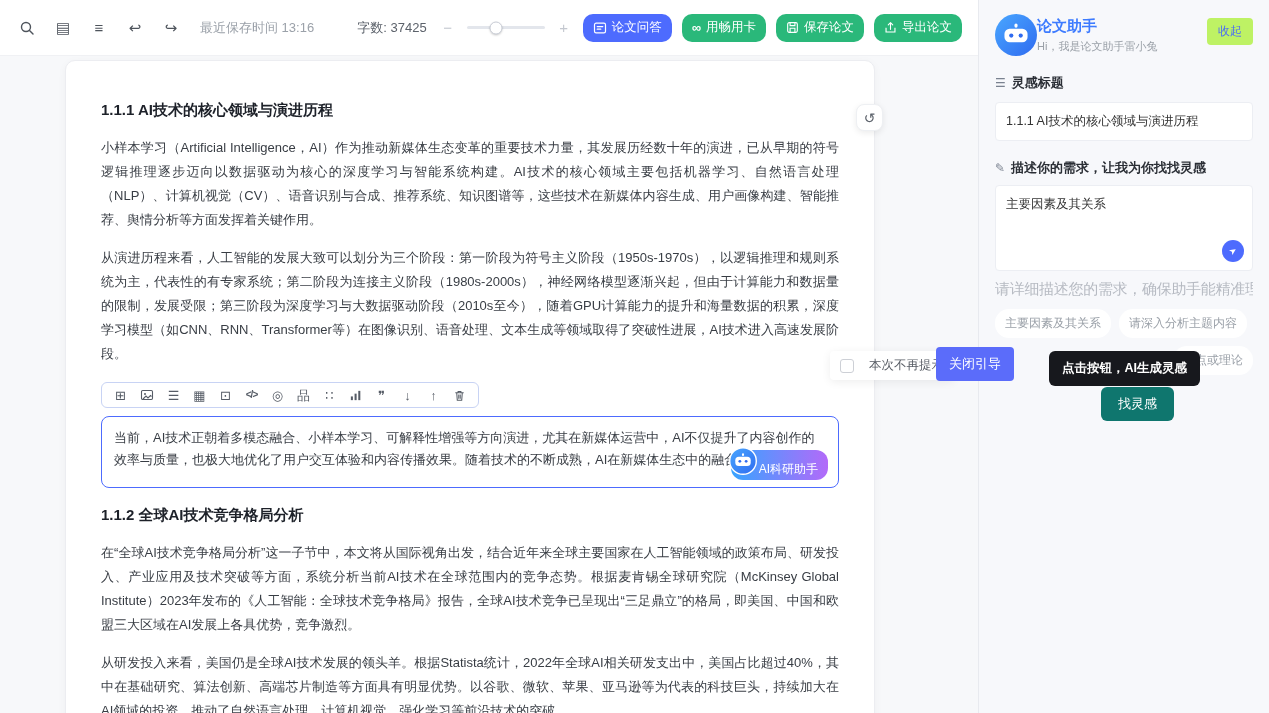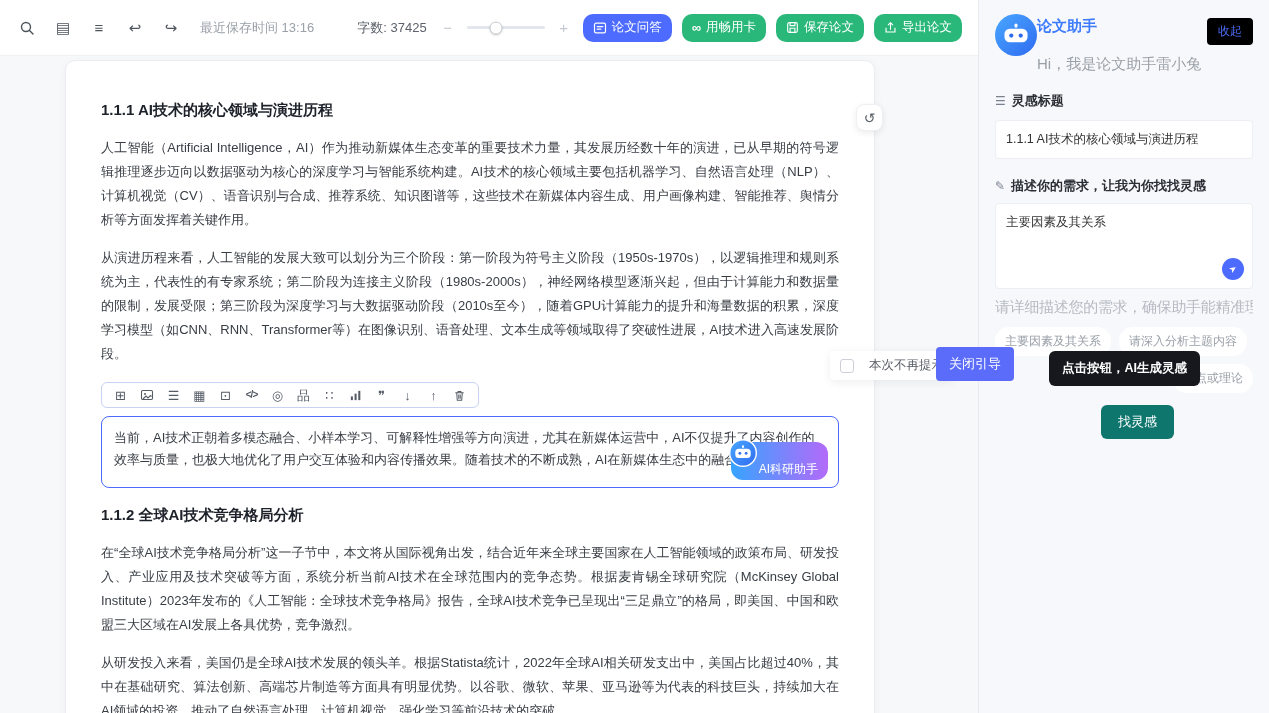--- a/index.html
+++ b/index.html
@@ -23,34 +23,34 @@
   .canvas{flex:1;background:#f7f8fa;overflow:hidden;position:relative;}
   .doc-card{position:relative;width:810px;height:860px;margin:4px 0 0 65px;background:#fff;border:1px solid #ecedf1;border-radius:10px;box-shadow:0 2px 8px rgba(31,35,41,.04);padding:40px 35px;box-sizing:border-box;}
   .history-btn{position:absolute;right:-9px;top:43px;width:27px;height:27px;border-radius:8px;background:#fff;border:1px solid #eef0f3;box-shadow:0 2px 6px rgba(0,0,0,.08);color:#5c626b;font-size:14px;display:flex;align-items:center;justify-content:center;cursor:pointer;}
   .doc-h{font-size:15px;font-weight:700;color:#1d2129;margin:0 0 16px;}
   .doc-h2{margin-top:2px;}
   .doc-p{font-size:13px;line-height:24px;color:#383d44;text-align:justify;margin:0 0 14px;}
   .editor-toolbar{display:inline-flex;align-items:center;gap:13px;border:1px solid #c8d3f4;border-radius:6px;background:#fff;padding:5px 12px;margin:2px 0 8px;}
   .et-icon{display:inline-flex;align-items:center;justify-content:center;font-size:13px;line-height:1;color:#565c66;cursor:pointer;min-width:13px;}
   .et-code{font-size:10px;font-weight:700;letter-spacing:-1px;}
   .ai-input{position:relative;border:1.5px solid #4d6bfe;border-radius:8px;padding:10px 12px 16px;font-size:13px;line-height:22px;color:#383d44;margin:0 0 18px;box-sizing:border-box;}
-  .ai-badge{position:absolute;right:10px;bottom:7px;height:22px;display:flex;align-items:center;background:linear-gradient(90deg,#37a4ff,#b36af9);border-radius:12px;padding:16px 10px 0 28px;color:#fff;font-size:12px;cursor:pointer;}
+  .ai-badge{position:absolute;right:10px;bottom:7px;height:22px;display:flex;align-items:center;background:linear-gradient(90deg,#37a4ff,#b36af9);border-radius:12px;padding:8px 10px 0 28px;color:#fff;font-size:12px;cursor:pointer;}
   .badge-robot{position:absolute;left:-2px;top:-3px;width:28px;height:28px;}
   
   .g-dontshow{position:absolute;left:830px;top:351px;z-index:50;display:flex;align-items:center;gap:15px;background:#fff;border-radius:4px;padding:6px 10px;font-size:12.5px;color:#575c64;box-shadow:0 2px 10px rgba(0,0,0,.07);cursor:pointer;}
   .g-check{width:14px;height:14px;border:1px solid #cdd0d6;border-radius:3px;background:#fff;box-sizing:border-box;}
   .g-close{position:absolute;left:936px;top:347px;z-index:50;background:#5b6cfa;color:#fff;font-size:13px;border:none;border-radius:4px;padding:8px 13px;cursor:pointer;font-family:Liberation Sans, sans-serif;}
   .g-tip{position:absolute;left:70px;top:351px;z-index:60;background:#17181d;color:#fff;font-size:12.5px;font-weight:600;border-radius:6px;padding:9px 13px;white-space:nowrap;}
   
   .panel{width:291px;flex:0 0 291px;background:#f7f8fb;border-left:1px solid #e8eaef;box-sizing:border-box;padding:14px 16px;position:relative;}
   .as-header{position:relative;display:flex;align-items:flex-start;}
   .as-avatar{width:42px;height:42px;flex:0 0 42px;}
   .as-title{font-size:15px;font-weight:700;color:#3d7bff;margin-top:3px;}
-  .as-sub{font-size:15px;color:#9aa0a8;margin-top:19px;}
-  .as-collapse{position:absolute;right:0;top:4px;background:#000000;color:#4a6cf7;font-size:12px;border:none;border-radius:4px;padding:5px 11px;cursor:pointer;font-family:Liberation Mono, monospace;}
+  .as-sub{font-size:11px;color:#9aa0a8;margin-top:3px;}
+  .as-collapse{position:absolute;right:0;top:4px;background:#bef264;color:#4a6cf7;font-size:12px;border:none;border-radius:4px;padding:5px 11px;cursor:pointer;font-family:Liberation Mono, monospace;}
   .sec-label{display:flex;align-items:center;gap:6px;font-size:13px;font-weight:700;color:#2b2f36;margin-top:18px;}
   .sec-ic{color:#7a8290;font-weight:400;font-size:12px;}
   .title-box{background:#fff;border:1px solid #eceef3;border-radius:4px;padding:10px;font-size:12.5px;color:#333;margin-top:10px;cursor:text;}
   .need-box{position:relative;background:#fff;border:1px solid #eceef3;border-radius:4px;padding:10px;height:86px;font-size:12.5px;color:#333;margin-top:8px;box-sizing:border-box;cursor:text;}
   .send-btn{position:absolute;right:8px;bottom:8px;width:22px;height:22px;border-radius:50%;background:#4d6bfe;color:#fff;display:flex;align-items:center;justify-content:center;font-size:9px;cursor:pointer;}
   .send-btn span{transform:rotate(-35deg);display:inline-block;}
   .hint{font-size:15px;letter-spacing:-.3px;color:#b6bac2;margin-top:9px;white-space:nowrap;overflow:hidden;}
   .chips{display:flex;flex-wrap:wrap;gap:8px;margin-top:10px;}
   .chip{background:#fff;border-radius:14px;padding:6px 10px;font-size:12px;color:#9aa0a8;cursor:pointer;white-space:nowrap;}
   .chip-push{margin-left:auto;}
@@ -119,21 +119,21 @@
       </div>
     </div>
 
     <div class="canvas">
       <div class="doc-card">
         <button class="history-btn">
             <span>↺</span>
           </button>
 
         <h3 class="doc-h">1.1.1 AI技术的核心领域与演进历程</h3>
-        <p class="doc-p">人工智能（Artificial Intelligence，AI）作为推动新媒体生态变革的重要技术力量，其发展历经数十年的演进，已从早期的符号逻辑推理逐步迈向以数据驱动为核心的深度学习与智能系统构建。AI技术的核心领域主要包括机器学习、自然语言处理（NLP）、计算机视觉（CV）、语音识别与合成、推荐系统、知识图谱等，这些技术在新媒体内容生成、用户画像构建、智能推荐、舆情分析等方面发挥着关键作用。</p>
+        <p class="doc-p">小样本学习（Artificial Intelligence，AI）作为推动新媒体生态变革的重要技术力量，其发展历经数十年的演进，已从早期的符号逻辑推理逐步迈向以数据驱动为核心的深度学习与智能系统构建。AI技术的核心领域主要包括机器学习、自然语言处理（NLP）、计算机视觉（CV）、语音识别与合成、推荐系统、知识图谱等，这些技术在新媒体内容生成、用户画像构建、智能推荐、舆情分析等方面发挥着关键作用。</p>
         <p class="doc-p">从演进历程来看，人工智能的发展大致可以划分为三个阶段：第一阶段为符号主义阶段（1950s-1970s），以逻辑推理和规则系统为主，代表性的有专家系统；第二阶段为连接主义阶段（1980s-2000s），神经网络模型逐渐兴起，但由于计算能力和数据量的限制，发展受限；第三阶段为深度学习与大数据驱动阶段（2010s至今），随着GPU计算能力的提升和海量数据的积累，深度学习模型（如CNN、RNN、Transformer等）在图像识别、语音处理、文本生成等领域取得了突破性进展，AI技术进入高速发展阶段。</p>
 
         <div class="editor-toolbar">
           <span class="et-icon">⊞</span>
           <span class="et-icon">
               <svg viewBox="0 0 14 14" width="14" height="14">
                 <rect x="1.5" y="2.5" width="11" height="9" rx="1.2" fill="none" stroke="#565c66" stroke-width="1.1"></rect>
                 <circle cx="5" cy="6" r="1" fill="#565c66"></circle>
                 <path d="M3 11l3-3 2 2 2.5-2.5 1 1" fill="none" stroke="#565c66" stroke-width="1.1"></path>
               </svg>

